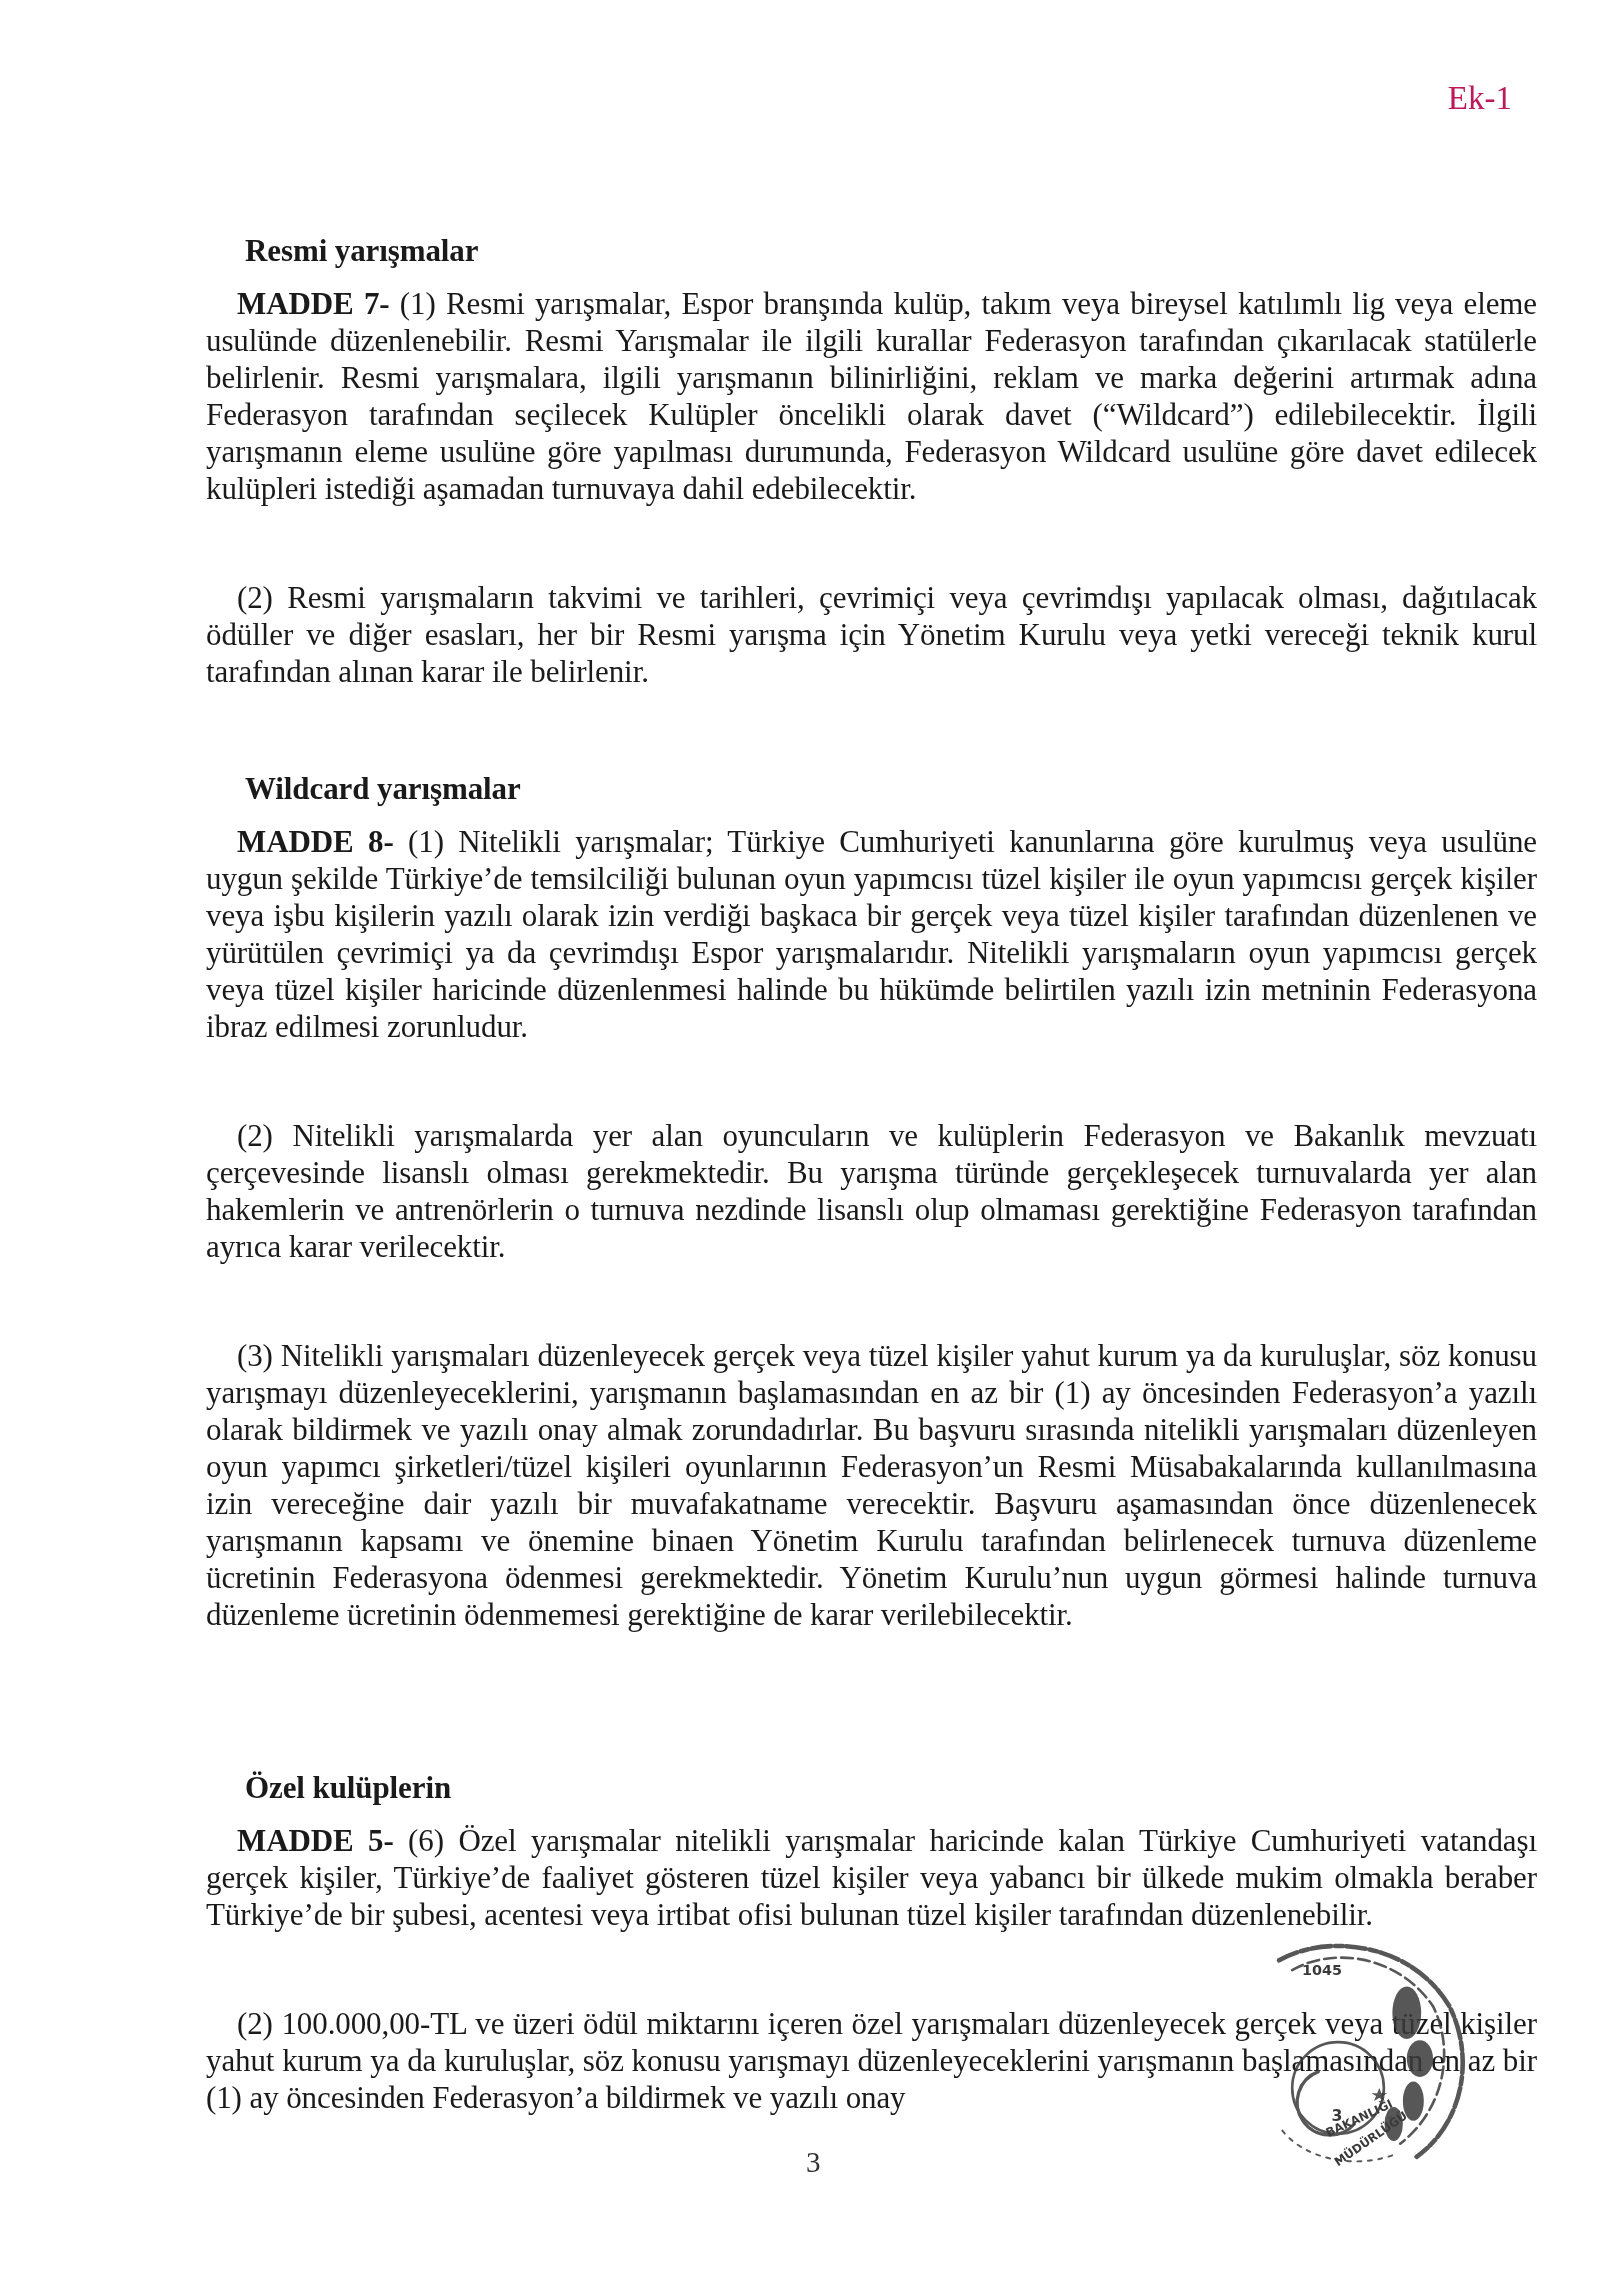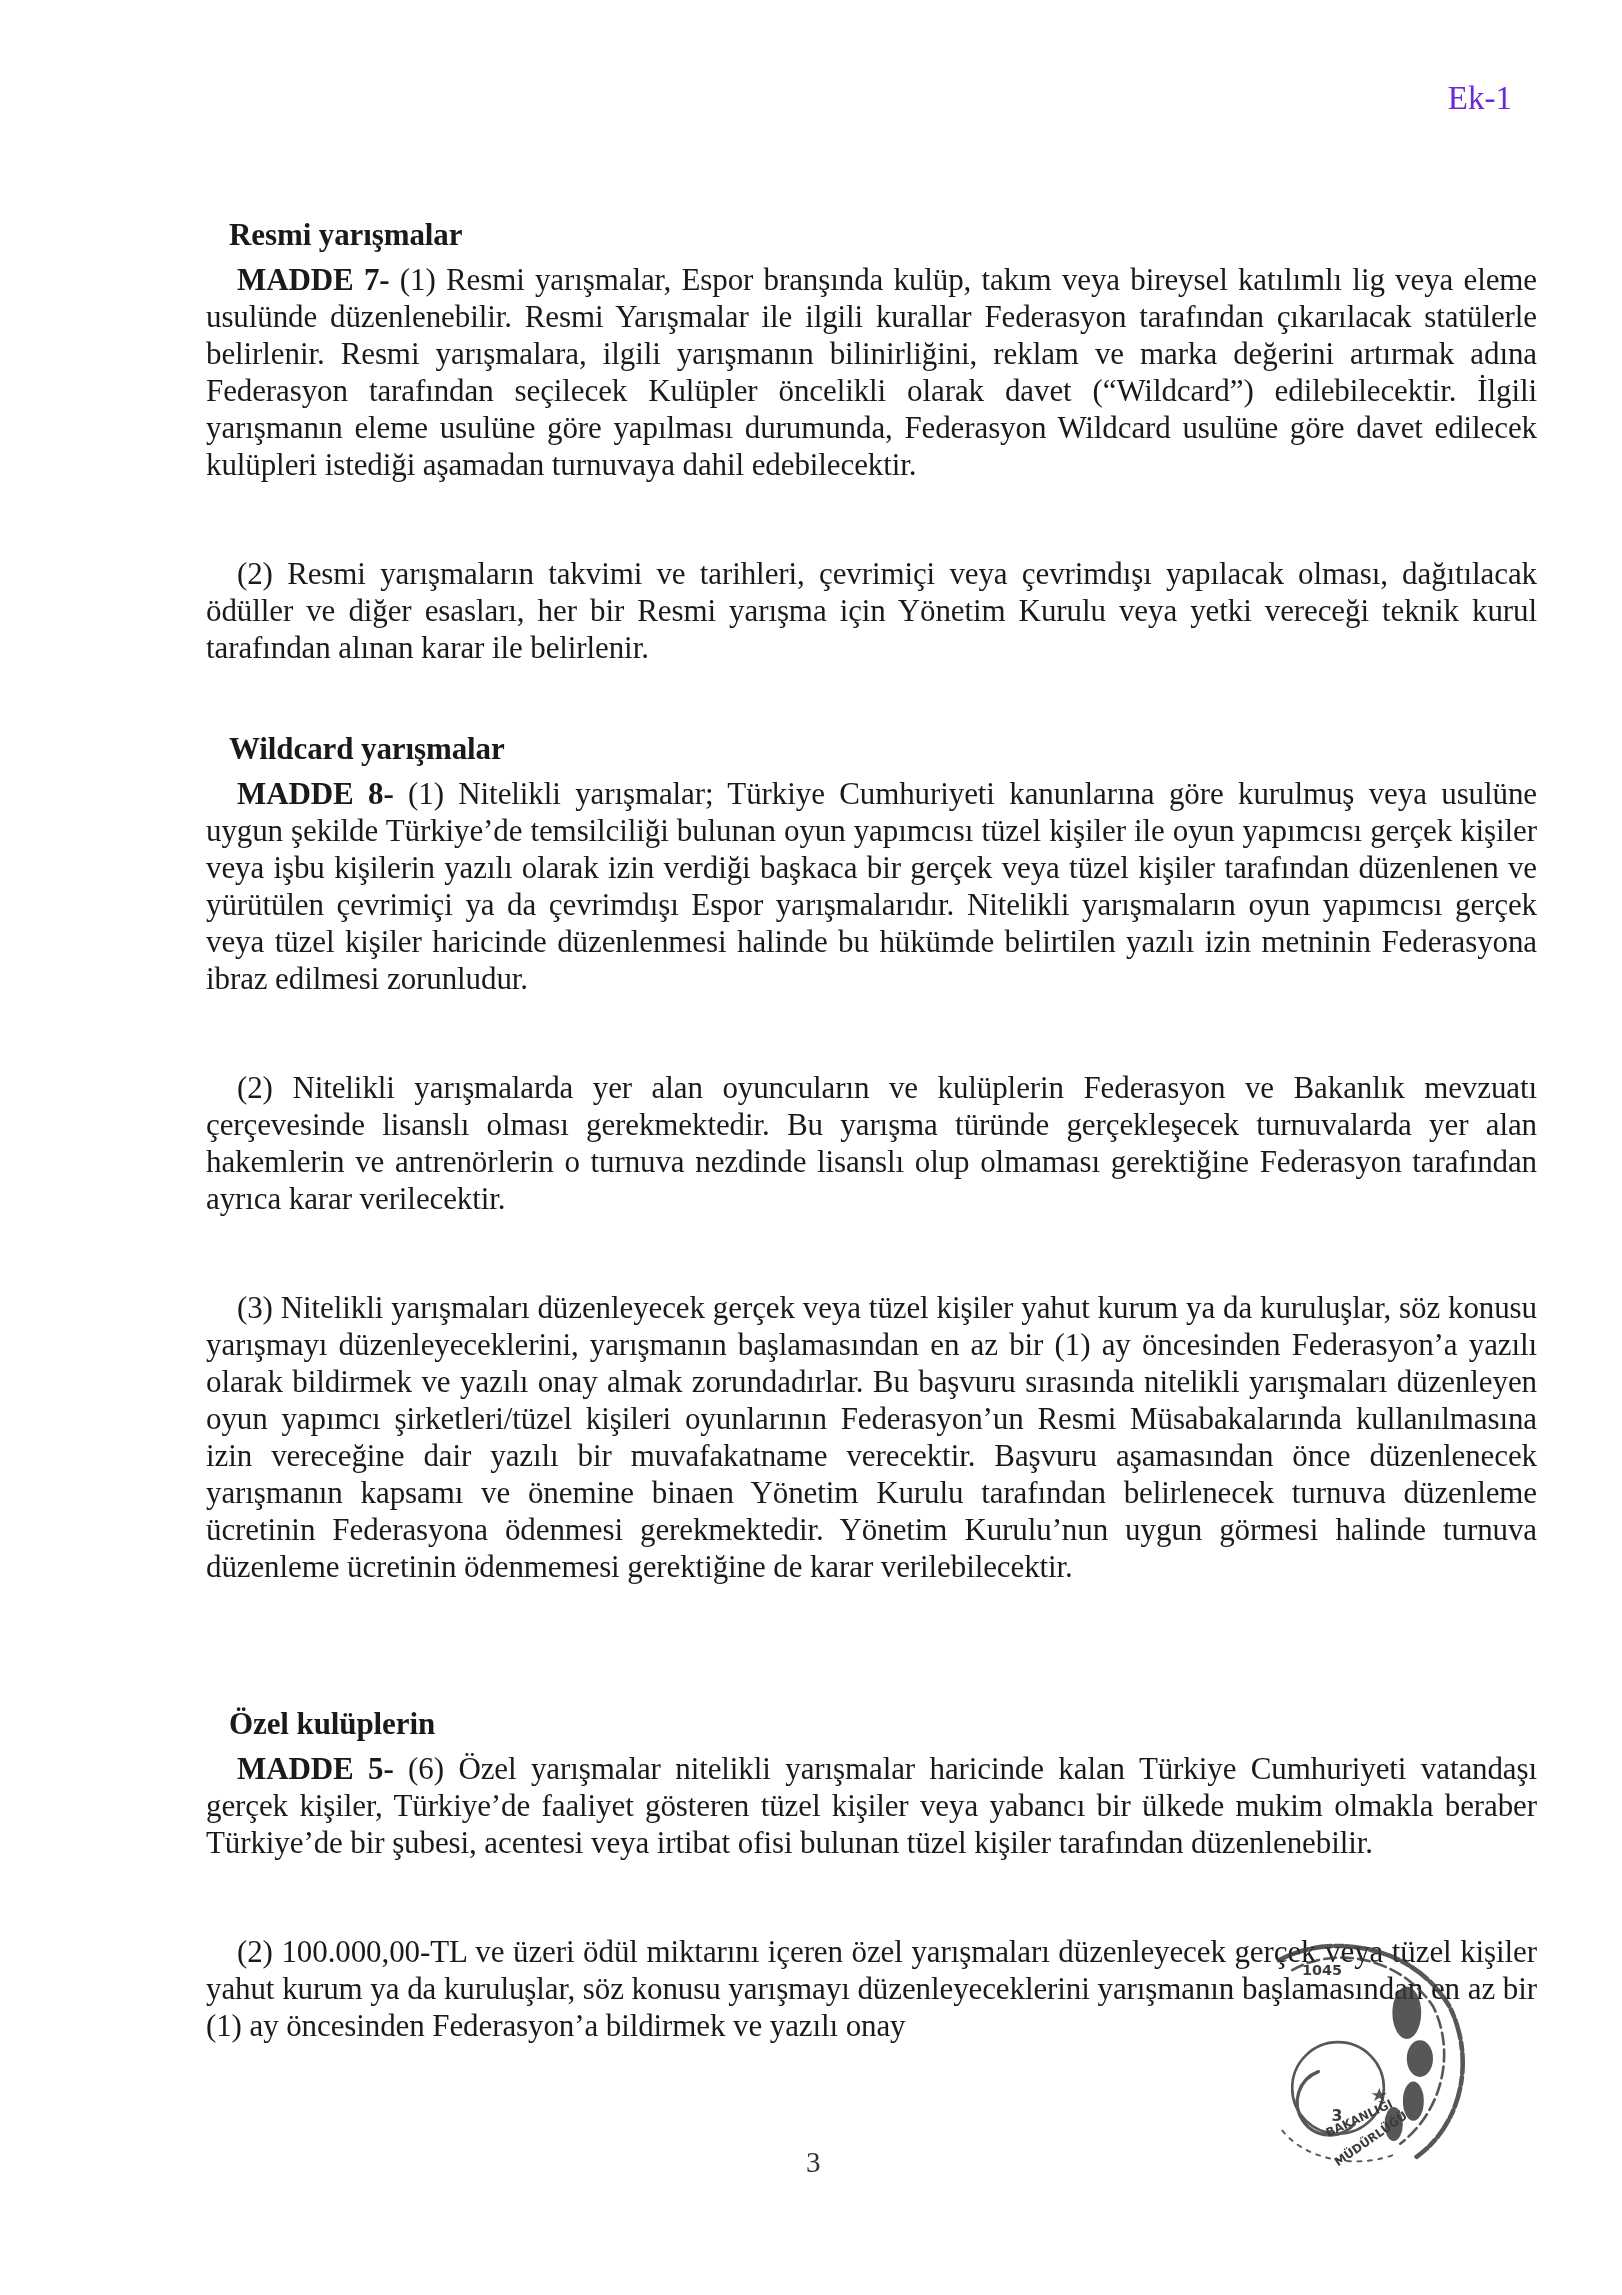--- a/index.html
+++ b/index.html
@@ -4,29 +4,29 @@
   <style>
     html, body { margin: 0; padding: 0; background: #ffffff; }
     body { width: 1623px; height: 2295px; position: relative; overflow: hidden; }
     .page {
       position: absolute; left: 0; top: 0; width: 1623px; height: 2295px;
       background: #ffffff; color: #1a1a1a;
       font-family: "Liberation Serif", "DejaVu Serif", serif;
     }
     .annex-label {
       position: absolute; right: 111px; top: 80px;
-      font-size: 33px; color: #6d28d9;
+      font-size: 33px; color: #be185d;
     }
     .body {
       position: absolute; left: 198px; top: 216px; width: 1347px;
       font-size: 31px; line-height: 37px; text-align: justify;
       letter-spacing: -0.1px;
     }
     .heading {
-      font-weight: bold; margin: 0; padding-left: 31px;
+      font-weight: bold; margin: 16px; padding-left: 31px;
       font-size: 31px; line-height: 37px;
     }
     .para {
       margin: 8px; text-indent: 31px; text-align: justify;
     }
     .para .madde { font-weight: bold; }
     .gap-lg { height: 56px; }
     .page-number {
       position: absolute; left: 806px; top: 2146px;
       font-size: 29px; color: #333;

